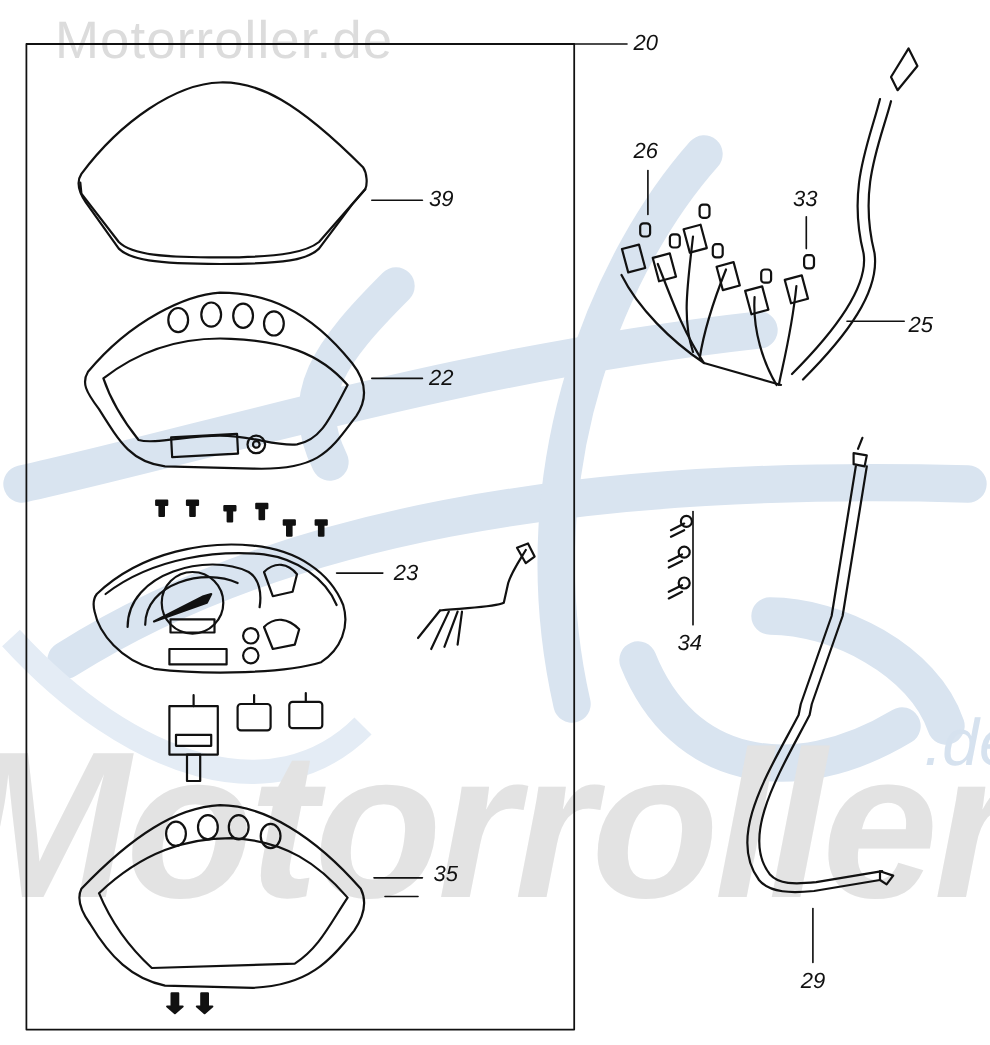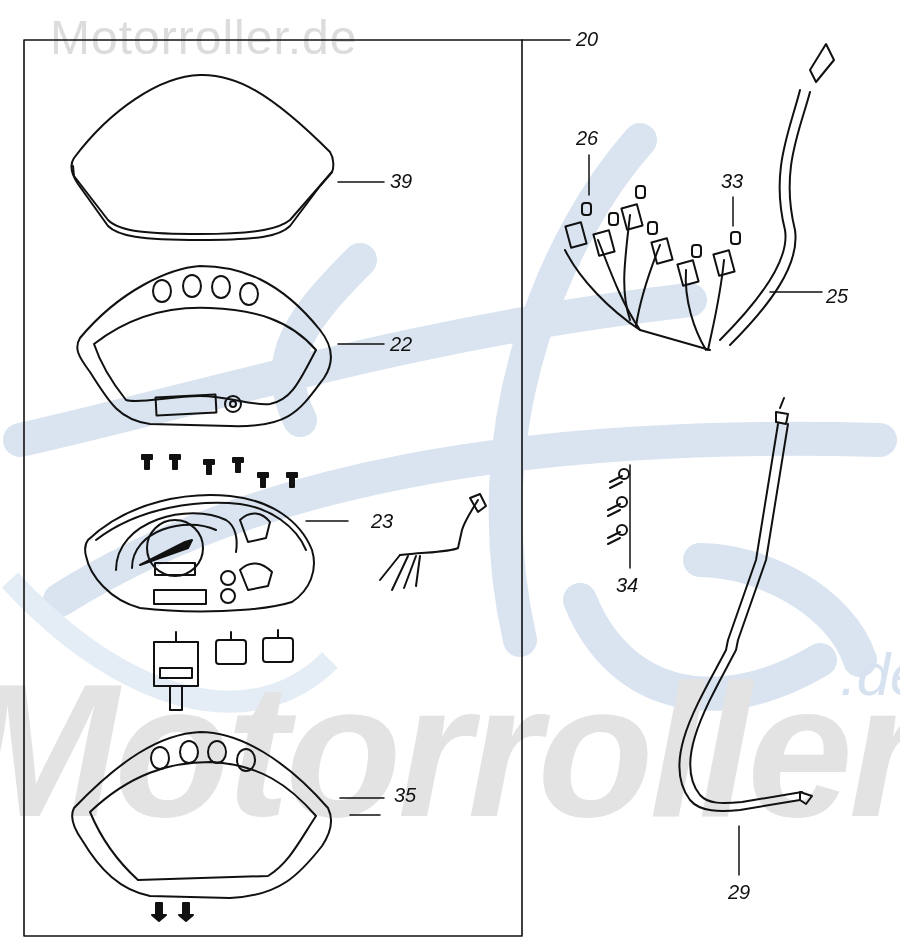--- a/index.html
+++ b/index.html
@@ -164,19 +164,19 @@
     <line x1="770" y1="292" x2="822" y2="292" stroke-width="1.5"></line>
     <line x1="589" y1="155" x2="589" y2="195" stroke-width="1.5"></line>
     <line x1="733" y1="197" x2="733" y2="226" stroke-width="1.5"></line>
     <line x1="739" y1="826" x2="739" y2="875" stroke-width="1.5"></line>
   </g>
 </svg>
 
 <div class="callout" style="left:576px;top:29px;">20</div>
 <div class="callout" style="left:390px;top:171px;">39</div>
 <div class="callout" style="left:390px;top:334px;">22</div>
-<div class="callout" style="left:358px;top:511px;margin-left:13px;">23</div>
+<div class="callout" style="left:358px;top:511px;">23</div>
 <div class="callout" style="left:394px;top:785px;">35</div>
 <div class="callout" style="left:826px;top:286px;">25</div>
 <div class="callout" style="left:576px;top:128px;">26</div>
 <div class="callout" style="left:721px;top:171px;">33</div>
 <div class="callout" style="left:616px;top:575px;">34</div>
 <div class="callout" style="left:728px;top:882px;">29</div>
 
 </body></html>

